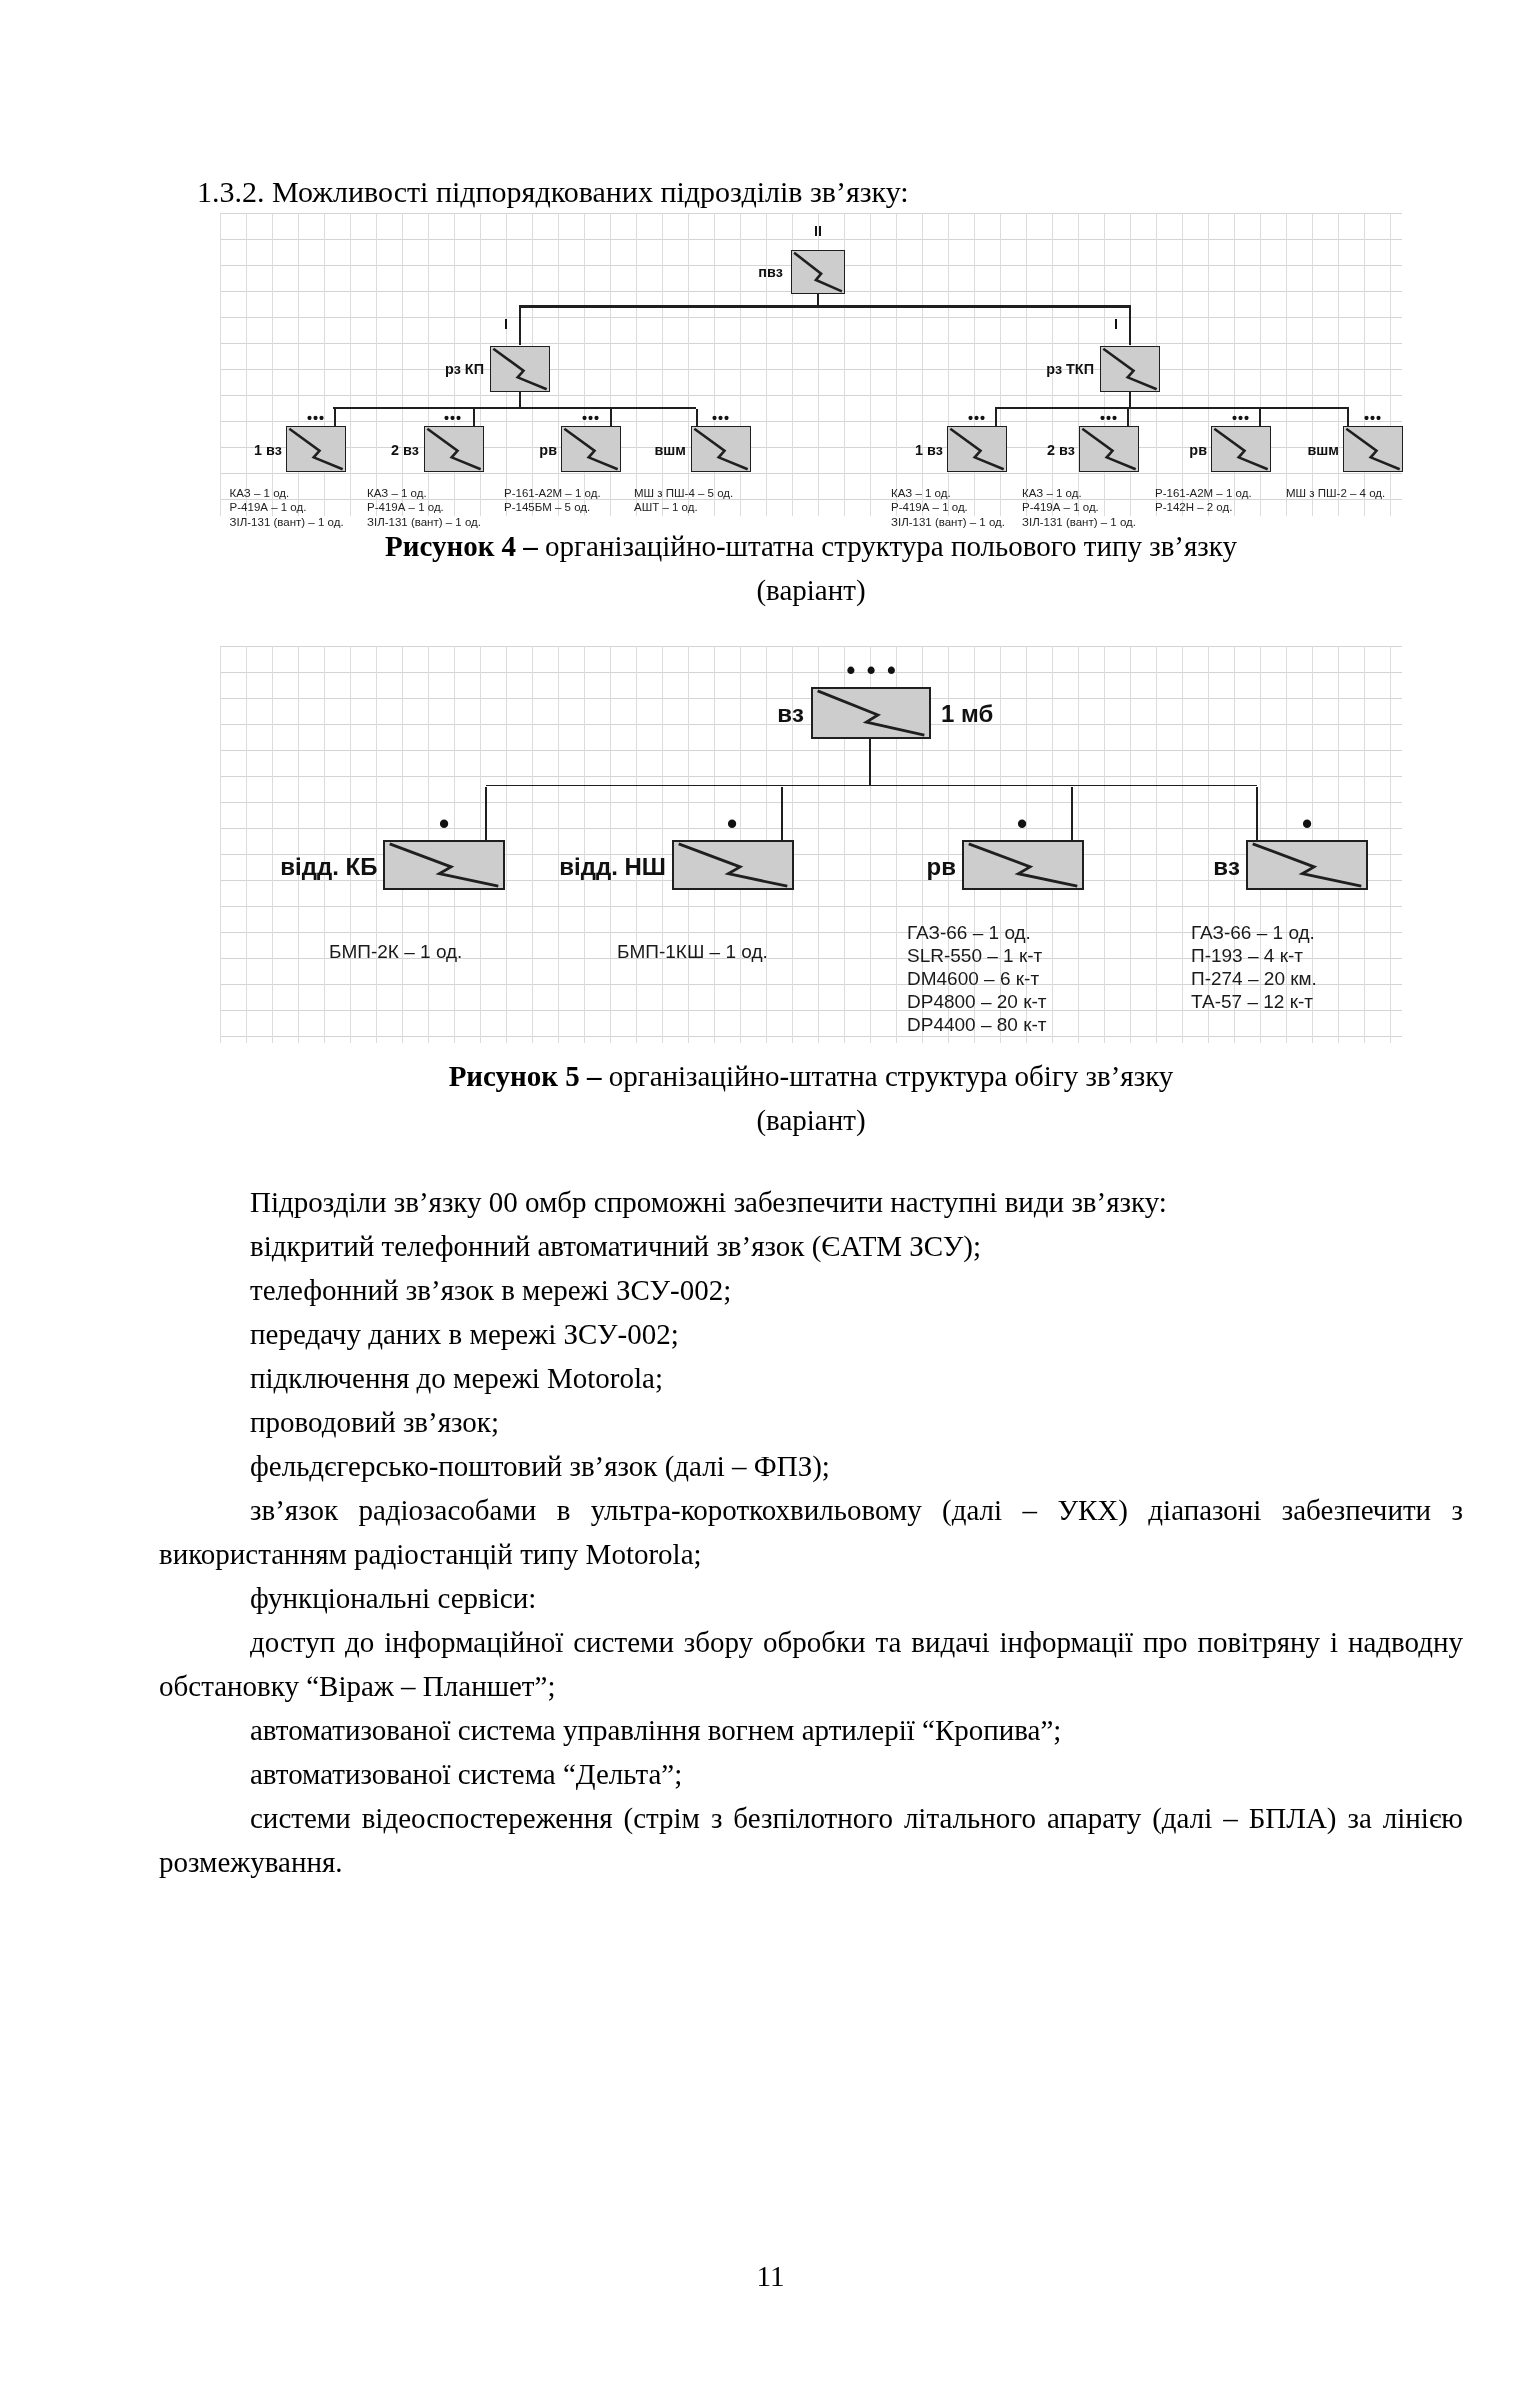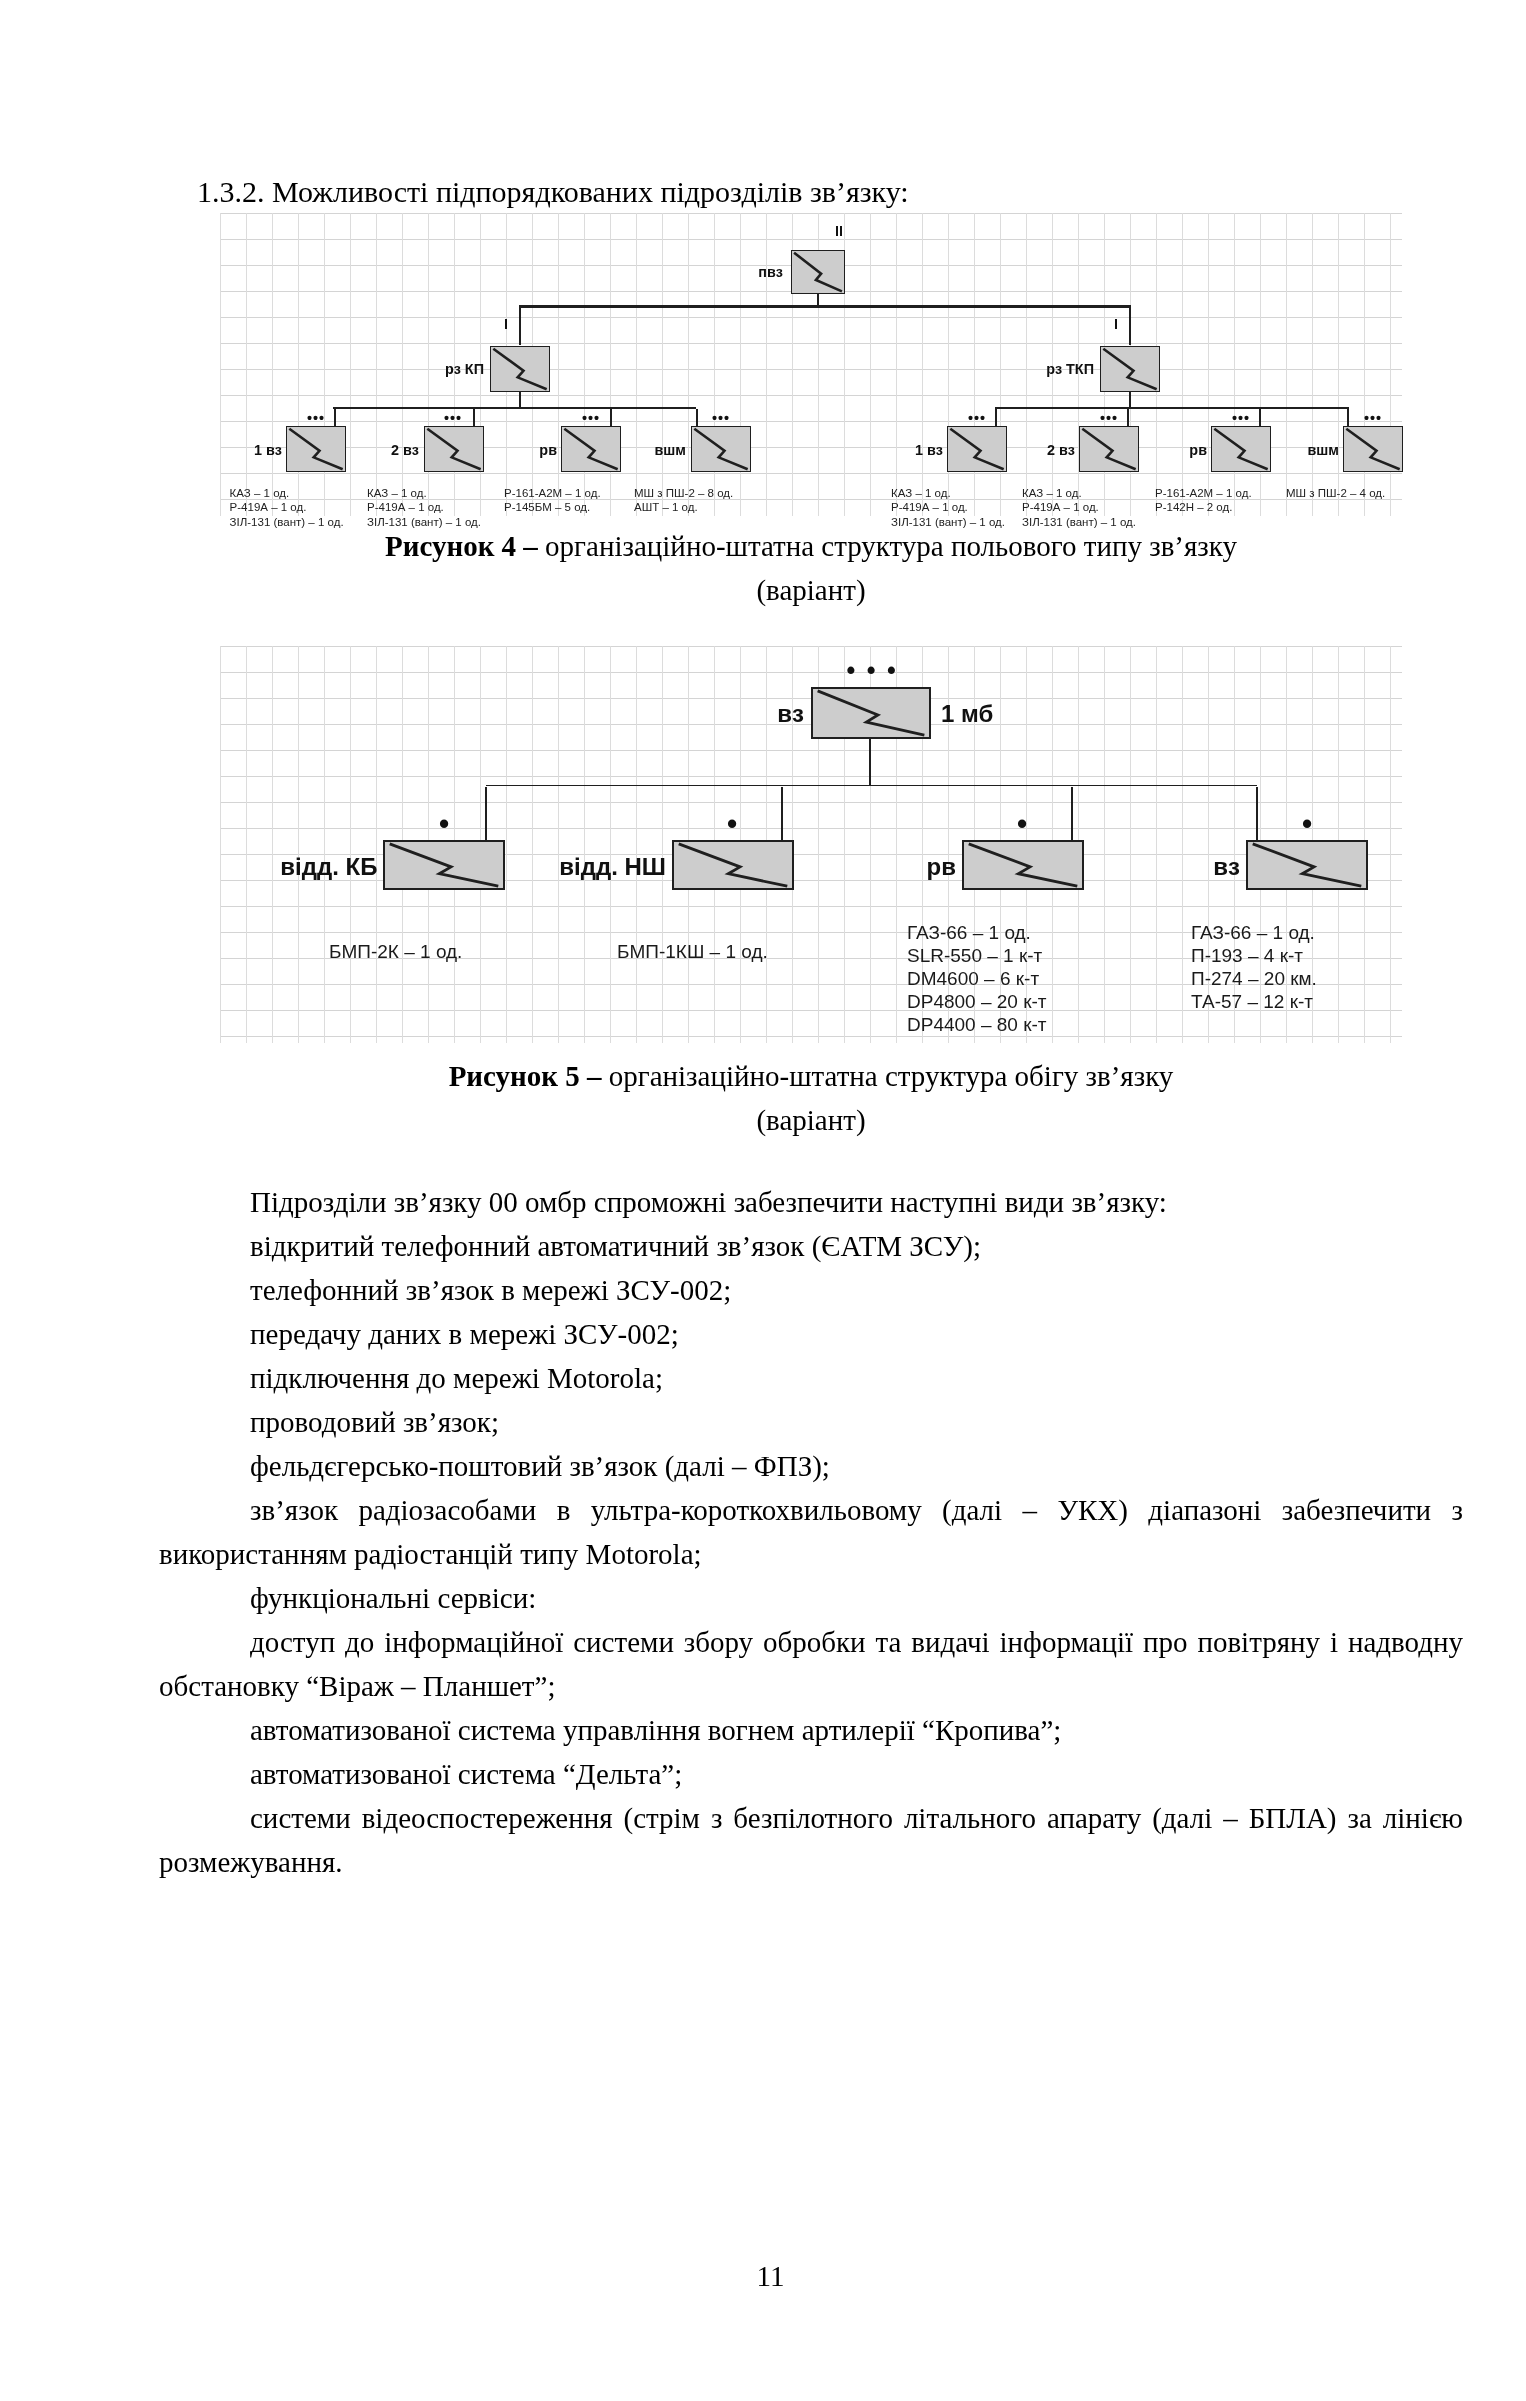--- a/index.html
+++ b/index.html
@@ -42,21 +42,21 @@
 </style>
 </head>
 <body>
 
 <div class="page">
 
   <p class="heading">1.3.2. Можливості підпорядкованих підрозділів зв’язку:</p>
 
   <div class="figpanel" id="fig4">
 
-    <div class="mark" style="left:619px;top:11.5px;">II</div>
+    <div class="mark" style="left:598px;top:11.5px;">II</div>
     <div class="ubox" style="left:571px;top:37px;width:54px;height:44px;">
       <svg viewBox="0 0 100 100" preserveAspectRatio="none">
           <path d="M4 4 L56 54 L46 69 L96 96" fill="none" stroke="#1f1f1f" stroke-width="2.6" vector-effect="non-scaling-stroke"></path>
         </svg>
     </div>
     <div class="lbl" style="left:461px;top:51px;width:102px;">пвз</div>
     <div class="vline" style="left:597px;top:81px;height:12.5px;"></div>
     <div class="hline thick" style="left:299px;top:92px;width:612px;"></div>
     <div class="vline" style="left:299px;top:95px;height:37px;"></div>
     <div class="vline" style="left:909px;top:95px;height:37px;"></div>
@@ -156,21 +156,21 @@
     <div class="eq" style="left:147px;top:273px;width:173px;">
       <div>КАЗ – 1 од.</div>
       <div>Р-419А – 1 од.</div>
       <div>ЗІЛ-131 (вант) – 1 од.</div>
     </div>
     <div class="eq" style="left:284px;top:273px;width:173px;">
       <div>Р-161-А2М – 1 од.</div>
       <div>Р-145БМ – 5 од.</div>
     </div>
     <div class="eq" style="left:414px;top:273px;width:173px;">
-      <div>МШ з ПШ-2 – 8 од.</div>
+      <div>МШ з ПШ-4 – 5 од.</div>
       <div>АШТ – 1 од.</div>
     </div>
     <div class="eq" style="left:671px;top:273px;width:173px;">
       <div>КАЗ – 1 од.</div>
       <div>Р-419А – 1 од.</div>
       <div>ЗІЛ-131 (вант) – 1 од.</div>
     </div>
     <div class="eq" style="left:802px;top:273px;width:173px;">
       <div>КАЗ – 1 од.</div>
       <div>Р-419А – 1 од.</div>

